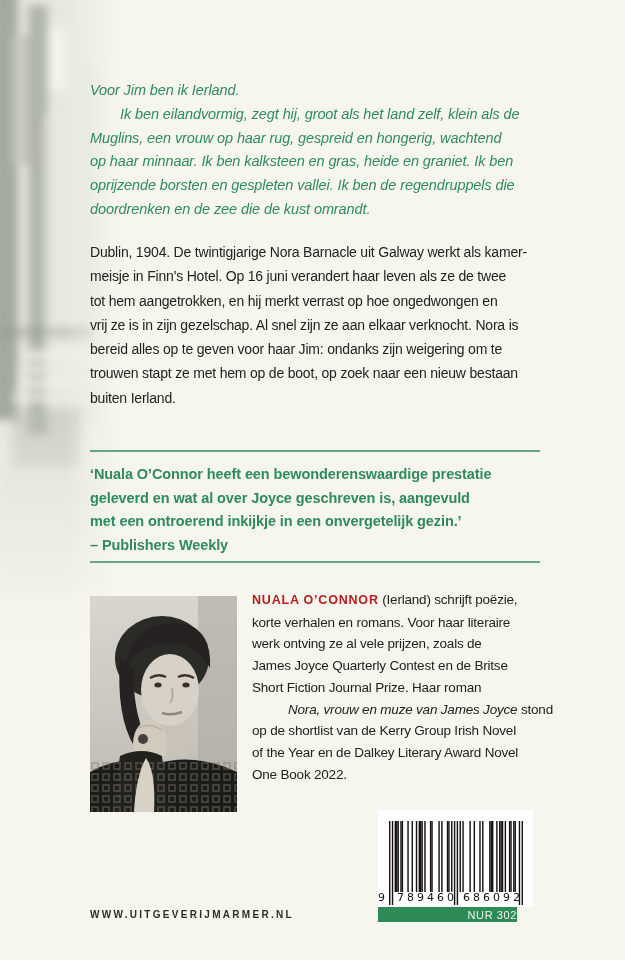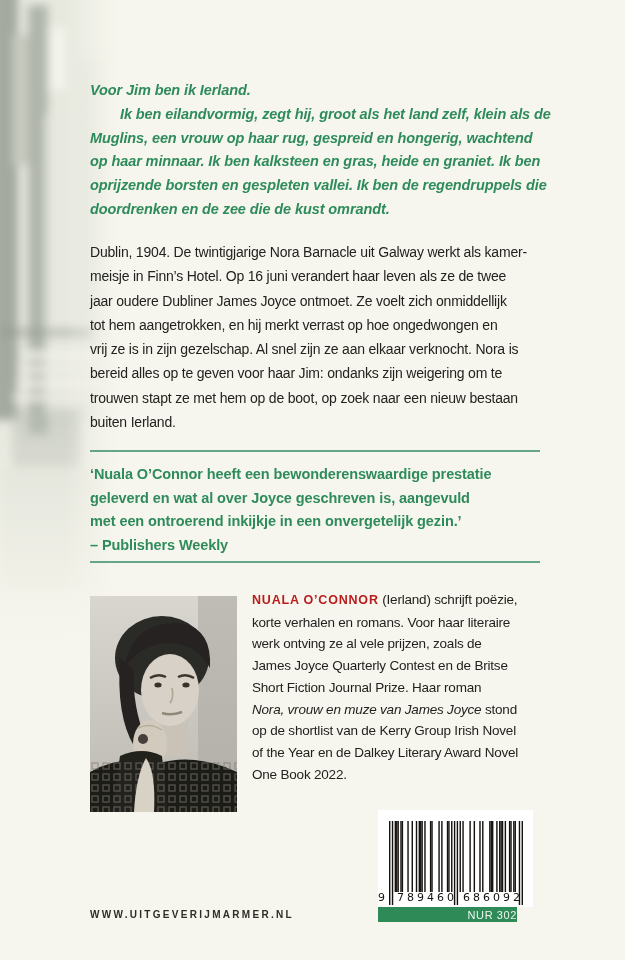--- a/index.html
+++ b/index.html
@@ -5,21 +5,21 @@
   html,body{margin:0;padding:0;background:#e9e8e0;}
   #cover{
     position:relative;width:625px;height:960px;margin:0 auto;
     background:#f7f6ee;overflow:hidden;
     font-family:"Liberation Sans",sans-serif;color:#1f1f1d;
   }
   .abs{position:absolute;}
 
   
   #intro{left:90px;top:79px;width:480px;font-style:italic;
-    font-size:14.5px;line-height:23.8px;color:#2e8b5c;font-weight:bold;
+    font-size:14.5px;line-height:23.8px;color:#2e8b5c;font-weight:normal;
     letter-spacing:-0.1px;}
   #intro .indent{padding-left:30px;}
 
   
   #synopsis{left:90px;top:240px;width:470px;
     font-size:14px;line-height:24.3px;letter-spacing:-0.2px;color:#222220;}
 
   
   .rule{left:90px;width:450px;height:0;border-top:2px solid #4d9678;opacity:.85;}
   #rule-top{top:450px;}
@@ -28,21 +28,21 @@
   
   #review{left:90px;top:463px;width:450px;text-align:left;
     color:#2e8b5c;font-size:14.5px;line-height:23.6px;font-weight:bold;letter-spacing:-0.1px;}
   #review .attr{}
 
   
   #author-photo{left:90px;top:596px;width:147px;height:216px;}
   #bio{left:252px;top:589px;width:300px;font-size:13.5px;line-height:21.7px;
     letter-spacing:-0.2px;color:#222220;white-space:nowrap;}
   #bio .name{color:#b91c1c;font-weight:bold;font-size:12.5px;letter-spacing:0.8px;}
-  #bio .ital{font-style:italic;}
+  #bio .ital{font-style:italic;margin-left:36px;}
 
   
   #barcode-box{left:378px;top:810px;width:155px;height:97px;background:#ffffff;}
   #barcode-bars{position:absolute;left:11px;top:11px;width:134px;height:84px;}
   .bc-digit{position:absolute;top:81px;font-family:"DejaVu Sans",sans-serif;
     font-size:11px;color:#14120f;}
   #bc-d0{left:0px;}
   #bc-d1{left:19px;width:60px;text-align:center;letter-spacing:3px;}
   #bc-d2{left:85px;width:60px;text-align:left;letter-spacing:3px;}
 
@@ -100,21 +100,20 @@
     <div class="indent">Ik ben eilandvormig, zegt hij, groot als het land zelf, klein als de</div>
     <div>Muglins, een vrouw op haar rug, gespreid en hongerig, wachtend</div>
     <div>op haar minnaar. Ik ben kalksteen en gras, heide en graniet. Ik ben</div>
     <div>oprijzende borsten en gespleten vallei. Ik ben de regendruppels die</div>
     <div>doordrenken en de zee die de kust omrandt.</div>
   </div>
 
   <div id="synopsis" class="abs">
     <div>Dublin, 1904. De twintigjarige Nora Barnacle uit Galway werkt als kamer-</div>
     <div>meisje in Finn’s Hotel. Op 16 juni verandert haar leven als ze de twee</div>
-    <div>jaar oudere Dubliner James Joyce ontmoet. Ze voelt zich onmiddellijk</div>
     <div>tot hem aangetrokken, en hij merkt verrast op hoe ongedwongen en</div>
     <div>vrij ze is in zijn gezelschap. Al snel zijn ze aan elkaar verknocht. Nora is</div>
     <div>bereid alles op te geven voor haar Jim: ondanks zijn weigering om te</div>
     <div>trouwen stapt ze met hem op de boot, op zoek naar een nieuw bestaan</div>
     <div>buiten Ierland.</div>
   </div>
 
   <div id="rule-top" class="abs rule"></div>
   <div id="review" class="abs">
     <div>‘Nuala O’Connor heeft een bewonderenswaardige prestatie</div>

